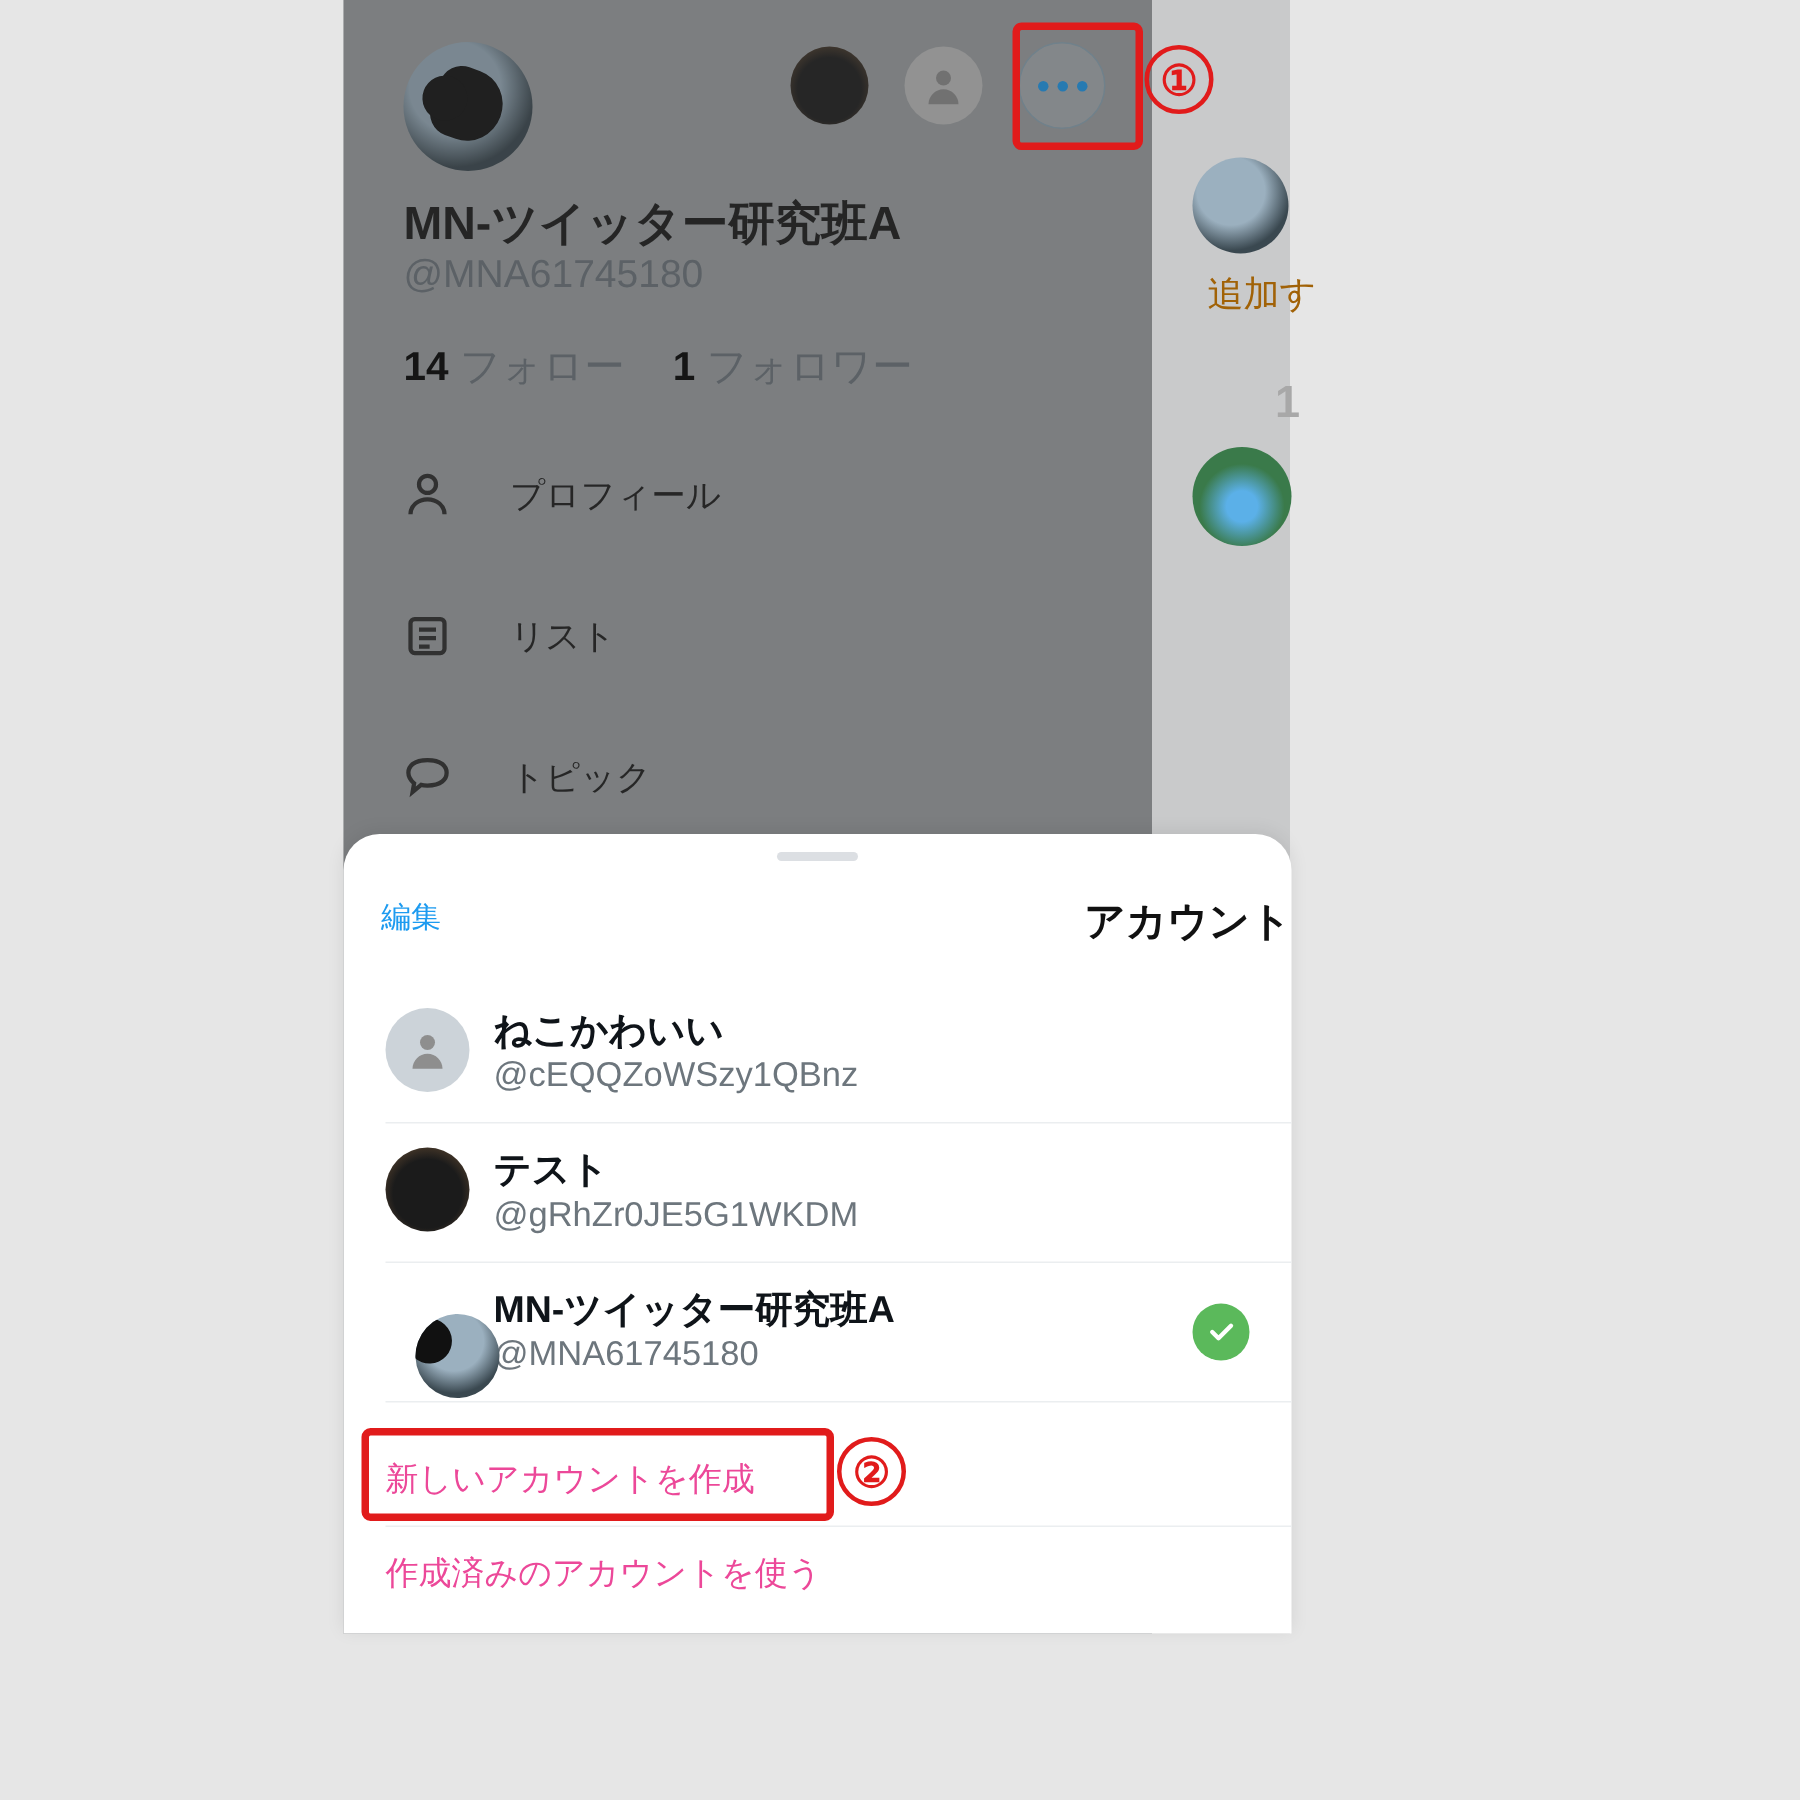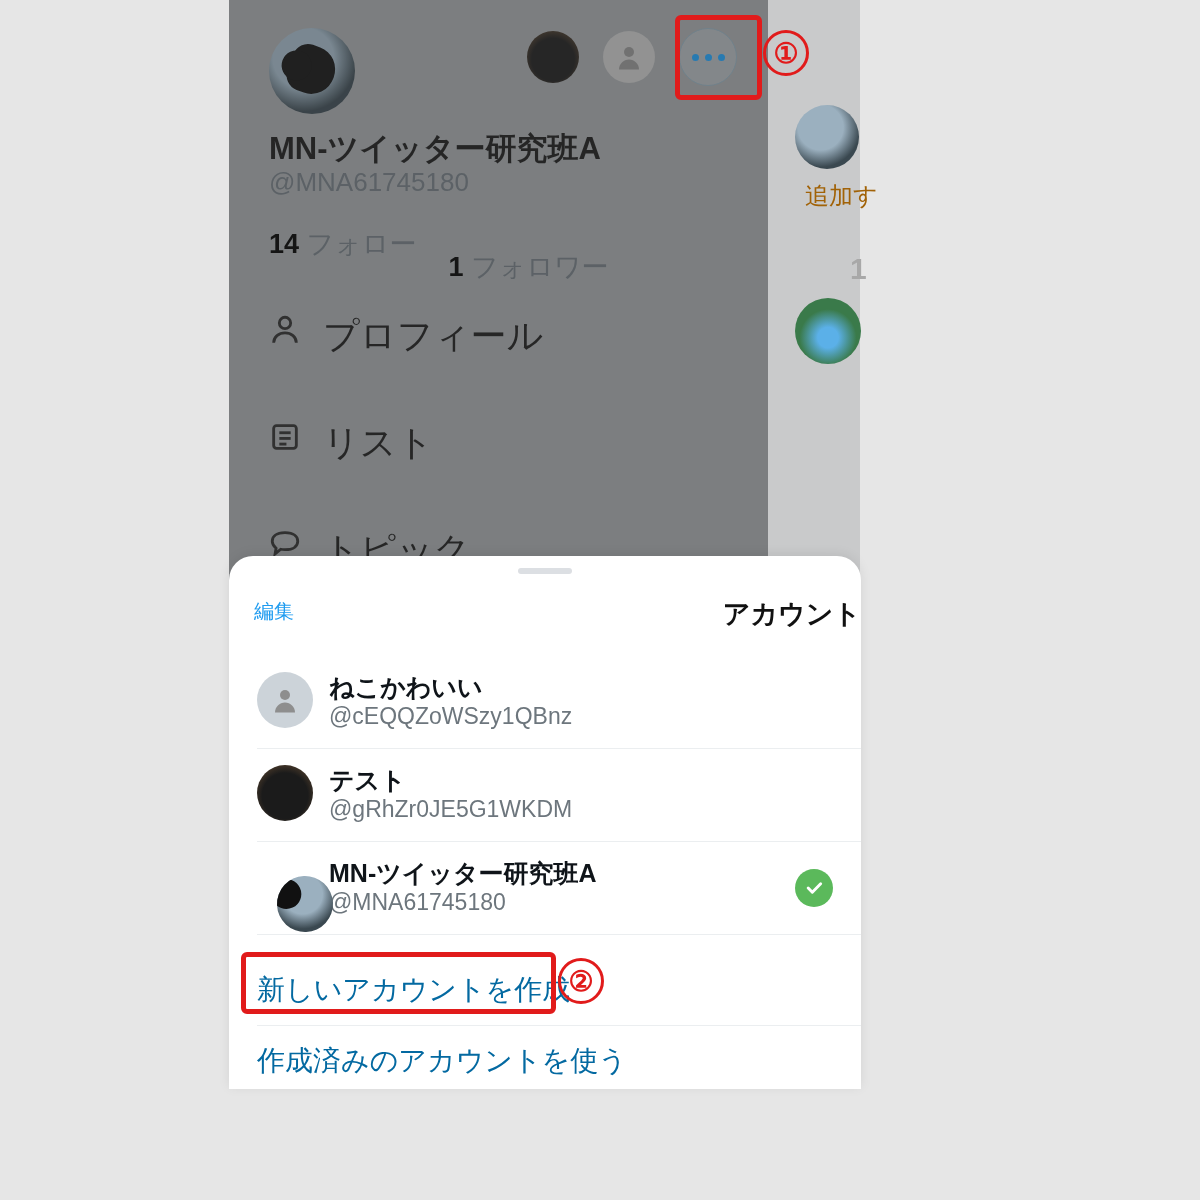--- a/index.html
+++ b/index.html
@@ -25,21 +25,21 @@
   .more-btn{width:56px;height:56px;border-radius:50%;border:1.5px solid #8da6b5;display:flex;align-items:center;justify-content:center;background:rgba(200,210,215,0.3);}
   .more-btn span{display:flex;gap:6px;}
   .more-btn i{width:7px;height:7px;border-radius:50%;background:#1d9bf0;display:block;}
 
   .name{position:absolute;left:40px;top:128px;font-size:31px;font-weight:800;color:#1a1a1a;}
   .handle{position:absolute;left:40px;top:167px;font-size:26px;color:#6d767d;font-weight:500;}
   .stats{position:absolute;left:40px;top:226px;font-size:27px;color:#6d767d;display:flex;gap:12px;font-weight:500;}
   .stats b{color:#000000;font-weight:800;}
 
   .menu{position:absolute;left:38px;top:312px;display:flex;flex-direction:column;gap:58px;}
-  .menu-item{display:flex;align-items:flex-start;gap:20px;color:#1b1b1b;font-size:36px;font-weight:500;}
+  .menu-item{display:flex;align-items:center;gap:37px;color:#1b1b1b;font-size:23px;font-weight:500;}
   .menu-item .icon{width:36px;height:36px;display:flex;align-items:center;justify-content:center;}
   .menu-item svg{width:34px;height:34px;stroke:#2b2b2b;fill:none;stroke-width:2;}
 
   
   .rs-av{position:absolute;left:795px;width:64px;height:64px;border-radius:50%;}
   .rs-av.one{top:105px;background:radial-gradient(circle at 40% 35%,#9bb0bf 0 40%,#3a4850 70%);}
   .rs-label{position:absolute;left:805px;top:180px;font-size:24px;color:#a16207;}
   .rs-num{position:absolute;left:850px;top:252px;font-size:30px;color:#a8a8a8;font-weight:700;}
   .rs-av.two{top:298px;width:66px;height:66px;background:radial-gradient(circle at 50% 60%,#5bb0e8 0 20%,#3a7a4a 55%);}
 
@@ -61,21 +61,21 @@
   .acct .av{width:56px;height:56px;border-radius:50%;background:#ccd3d9;flex:none;overflow:hidden;position:relative;}
   .acct .av.gray{display:flex;align-items:center;justify-content:center;}
   .acct .av.gray svg{width:30px;height:30px;}
   .acct .av.cat{background:radial-gradient(circle at 50% 55%,#1b1b1b 0 55%,#4a3a2a 80%);}
   .acct .av.bird{background:radial-gradient(circle at 40% 35%,#9bb0bf 0 40%,#3a4850 70%);}
   .acct .nm{font-size:25px;font-weight:800;color:#0f1419;line-height:1.2;}
   .acct .hd{font-size:23px;color:#6d767d;line-height:1.3;}
   .check{position:absolute;right:28px;top:50%;transform:translateY(-50%);width:38px;height:38px;border-radius:50%;background:#5bb95b;display:flex;align-items:center;justify-content:center;}
   .check svg{width:20px;height:20px;}
   .links{padding:20px 0;}
-  .link{font-size:28px;color:#0369a1;padding:16px 0;border-bottom:1px solid #ebeef0;}
+  .link{font-size:22px;color:#ec4899;padding:16px 0;border-bottom:1px solid #ebeef0;}
 </style>
 </head>
 <body>
 
 <div class="stage">
   <div class="rightstrip">
   </div>
   <div class="rs-av one"></div>
   <div class="rs-label">追加す</div>
   <div class="rs-num">1</div>
@@ -98,21 +98,21 @@
             <i></i>
             <i></i>
             <i></i>
           </span>
       </div>
     </div>
     <div class="name">MN-ツイッター研究班A</div>
     <div class="handle">@MNA61745180</div>
     <div class="stats">
       <span><b>14</b> <span>フォロー</span></span>
-      <span style="margin-left:20px;margin-top:23px;"><b>1</b> <span>フォロワー</span></span>
+      <span style="margin-left:20px;"><b>1</b> <span>フォロワー</span></span>
     </div>
     <div class="menu">
       <div class="menu-item">
         <span class="icon">
           <svg viewBox="0 0 24 24">
               <circle cx="12" cy="7" r="4"></circle>
               <path d="M4 21c0-4 3.6-7 8-7s8 3 8 7"></path>
             </svg>
         </span>
         <span>プロフィール</span>

